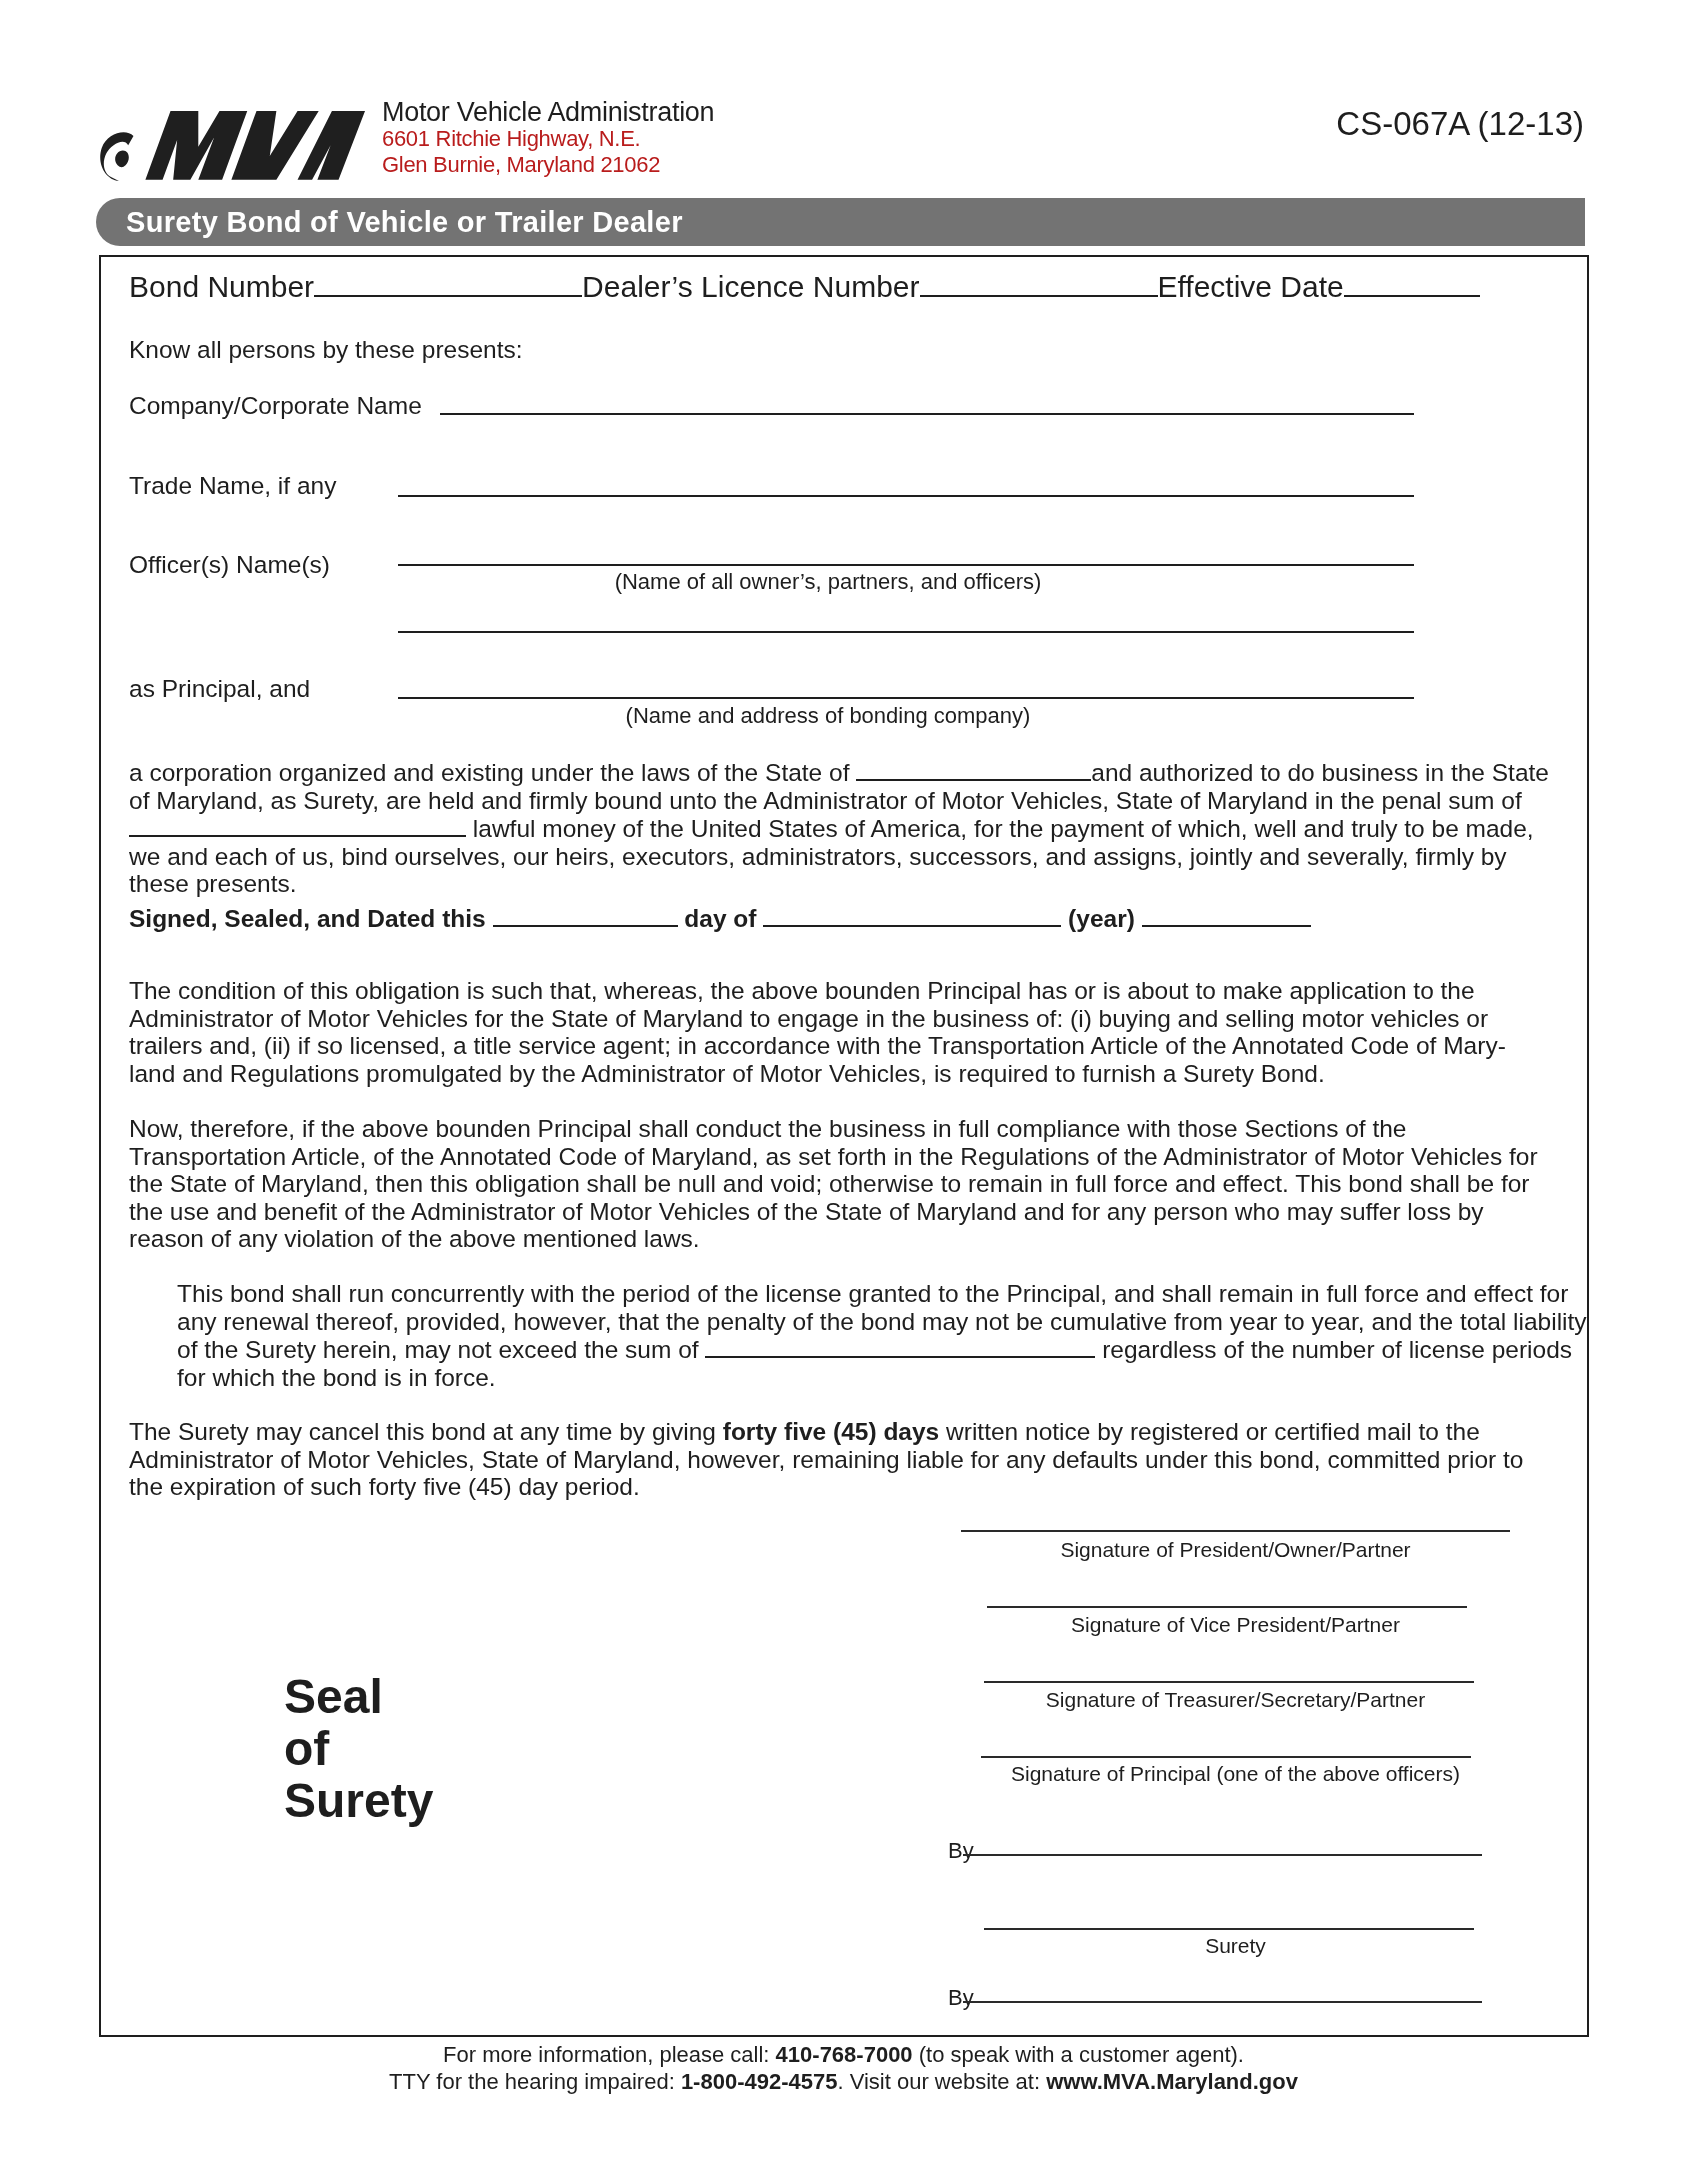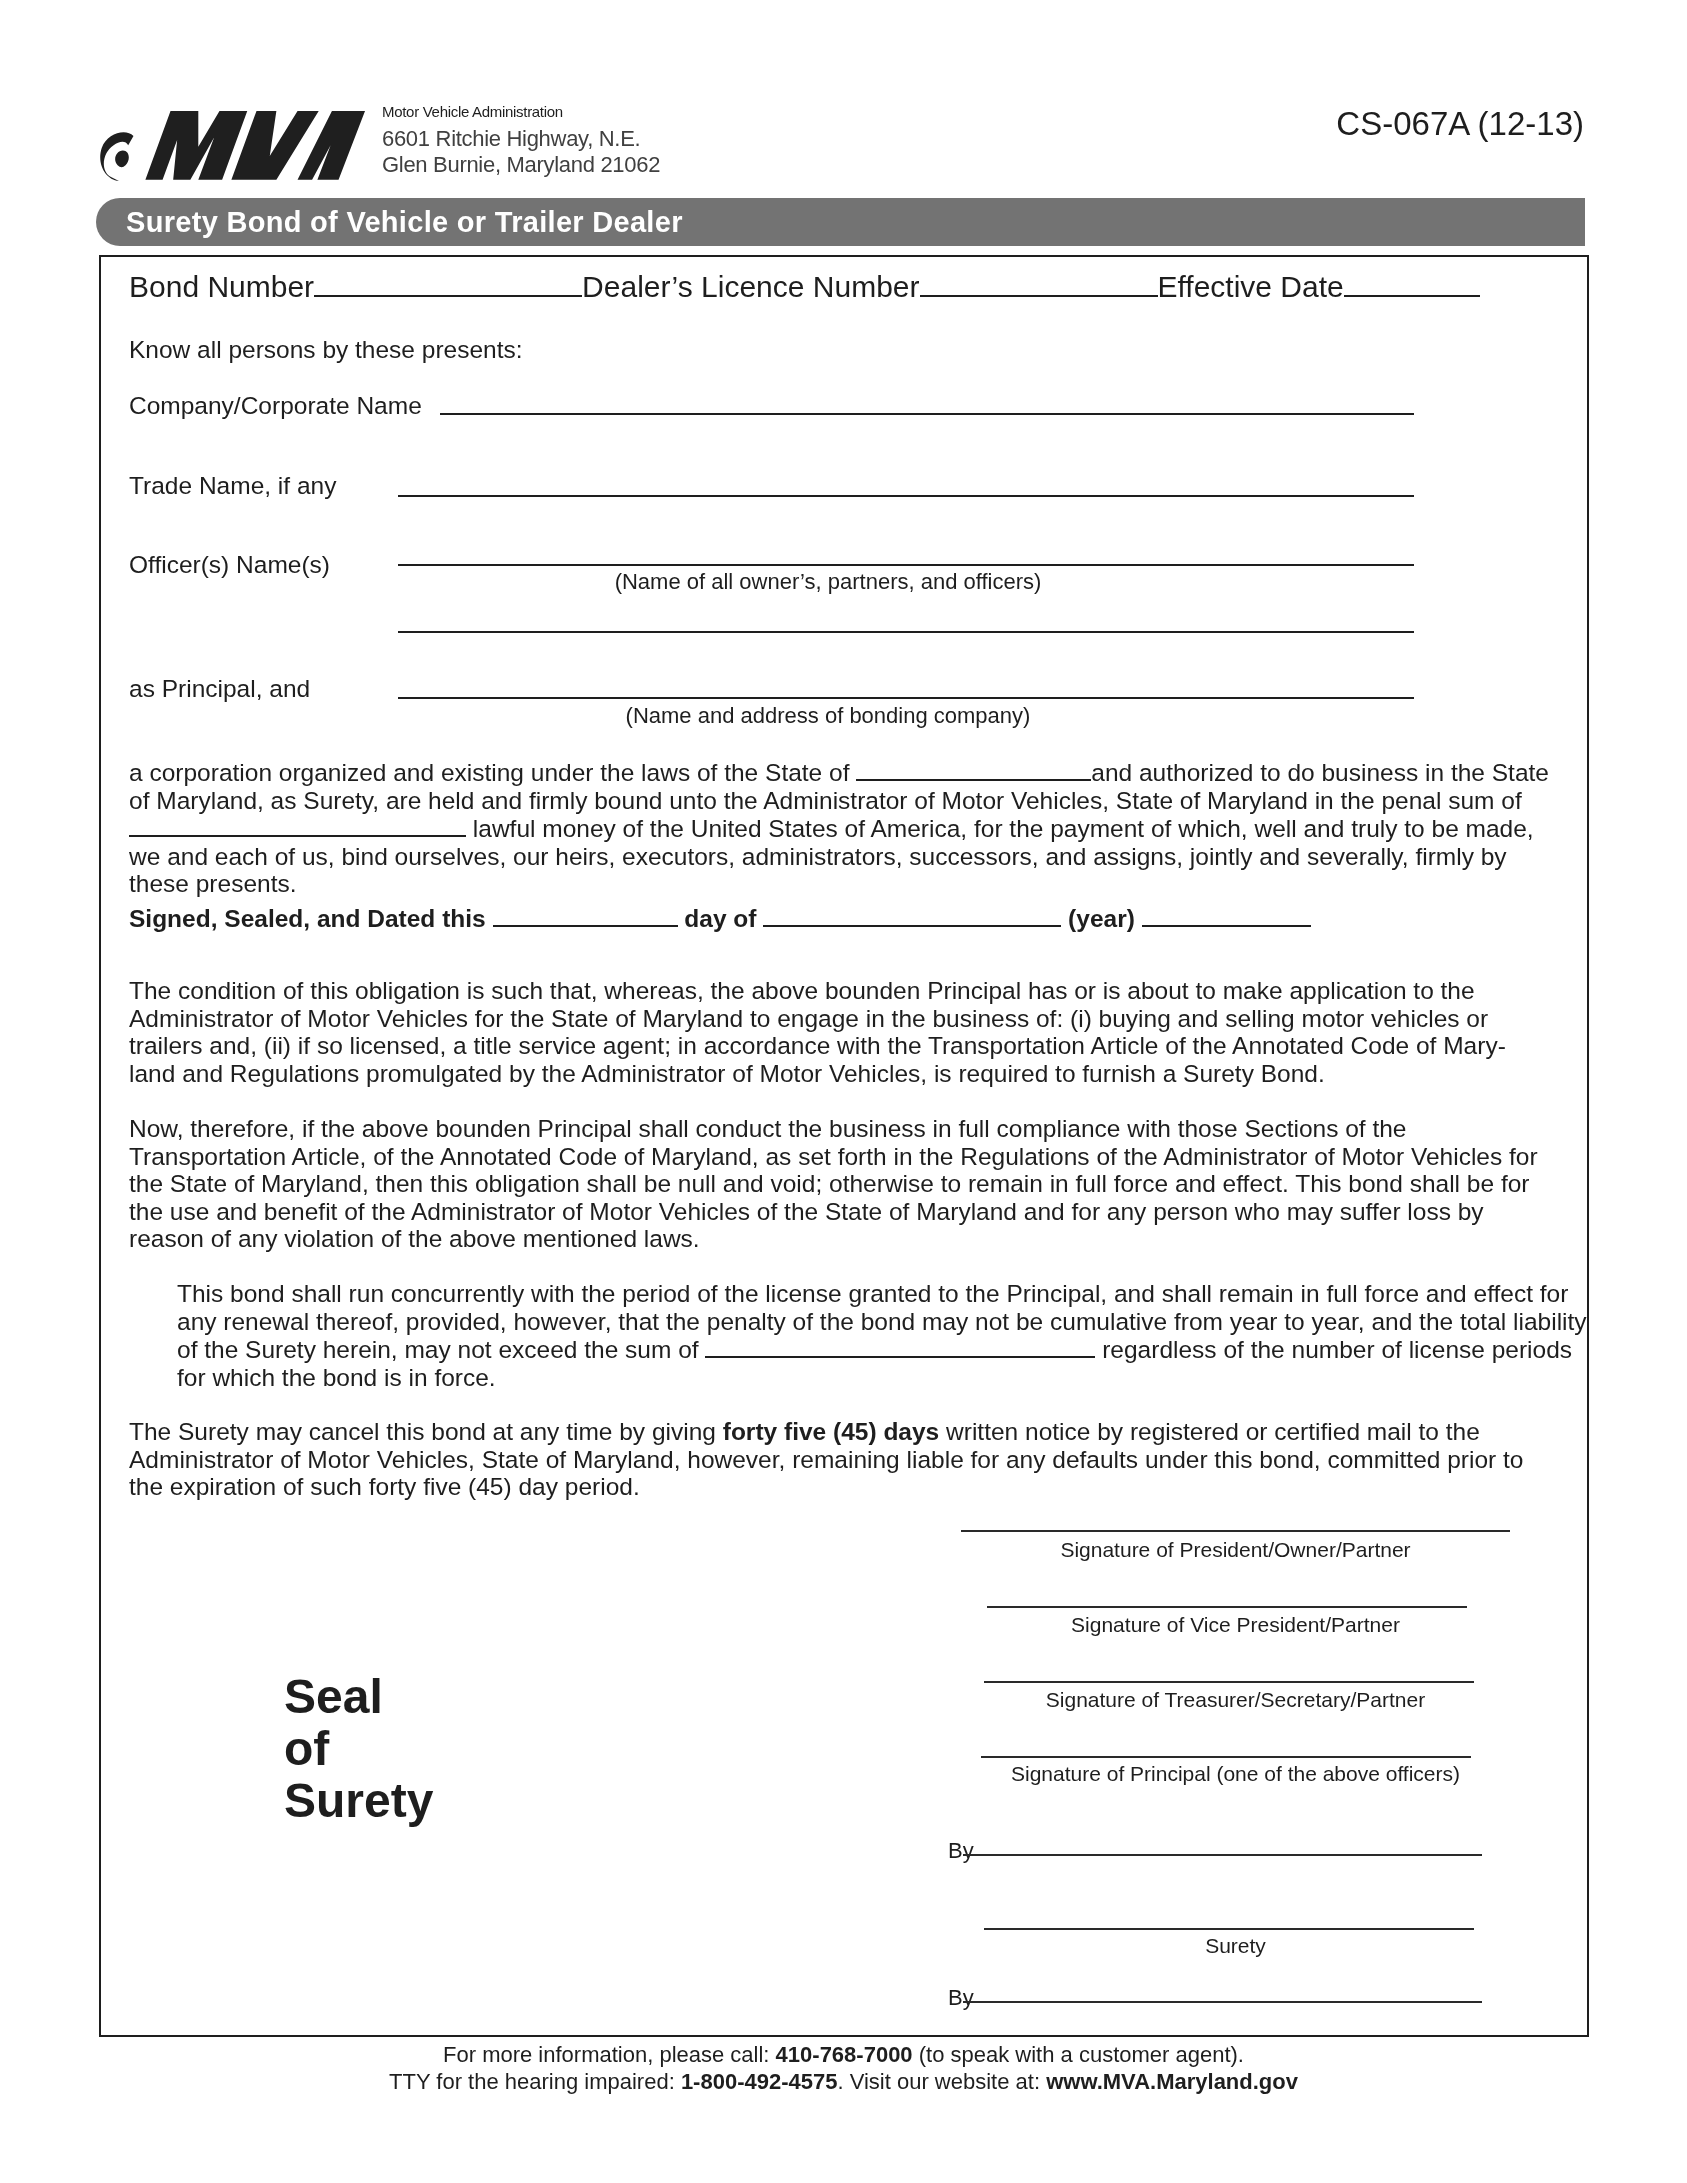--- a/index.html
+++ b/index.html
@@ -1,22 +1,22 @@
 <!DOCTYPE html>
 <html style="font-size:10.6px"><head>
 <meta charset="utf-8">
 <style>
   html, body { margin: 0; padding: 0; background: #ffffff; }
   body { width: 1687px; height: 2183px; position: relative; overflow: hidden;
          font-family: "Liberation Sans", sans-serif; color: #1e1e1e; }
   .abs { position: absolute; }
   .logo { left: 99px; top: 99px; width: 278px; height: 86px; }
   .agency { left: 382px; top: 99px; font-size: 22px; line-height: 26.5px; letter-spacing: -0.3px; }
-  .agency .name { font-size: 15px; }
-  .agency .addr { color: #404040; }
+  .agency .name { font-size: 27px; }
+  .agency .addr { color: #b91c1c; }
   .formcode { right: 103px; top: 105px; font-size: 33px; letter-spacing: 0px; color: #1e1e1e; }
   .titlebar { left: 96px; top: 198px; width: 1489px; height: 48px; background: #737373;
               border-radius: 25px 0 0 25px; }
   .titlebar span { position: absolute; left: 30px; top: 8px; color: #fff; font-weight: bold;
                    font-size: 29px; letter-spacing: 0.3px; }
   .box { left: 99px; top: 255px; width: 1486px; height: 1778px; border: 2.6px solid #1e1e1e; }
   .t { position: absolute; font-size: 24.5px; line-height: 27px; white-space: nowrap; }
   .big { font-size: 30px; }
   .line { position: absolute; height: 0; border-bottom: 2.6px solid #1e1e1e; }
   .uline { display: inline-block; border-bottom: 2px solid #1e1e1e; height: 21px; vertical-align: baseline; }

